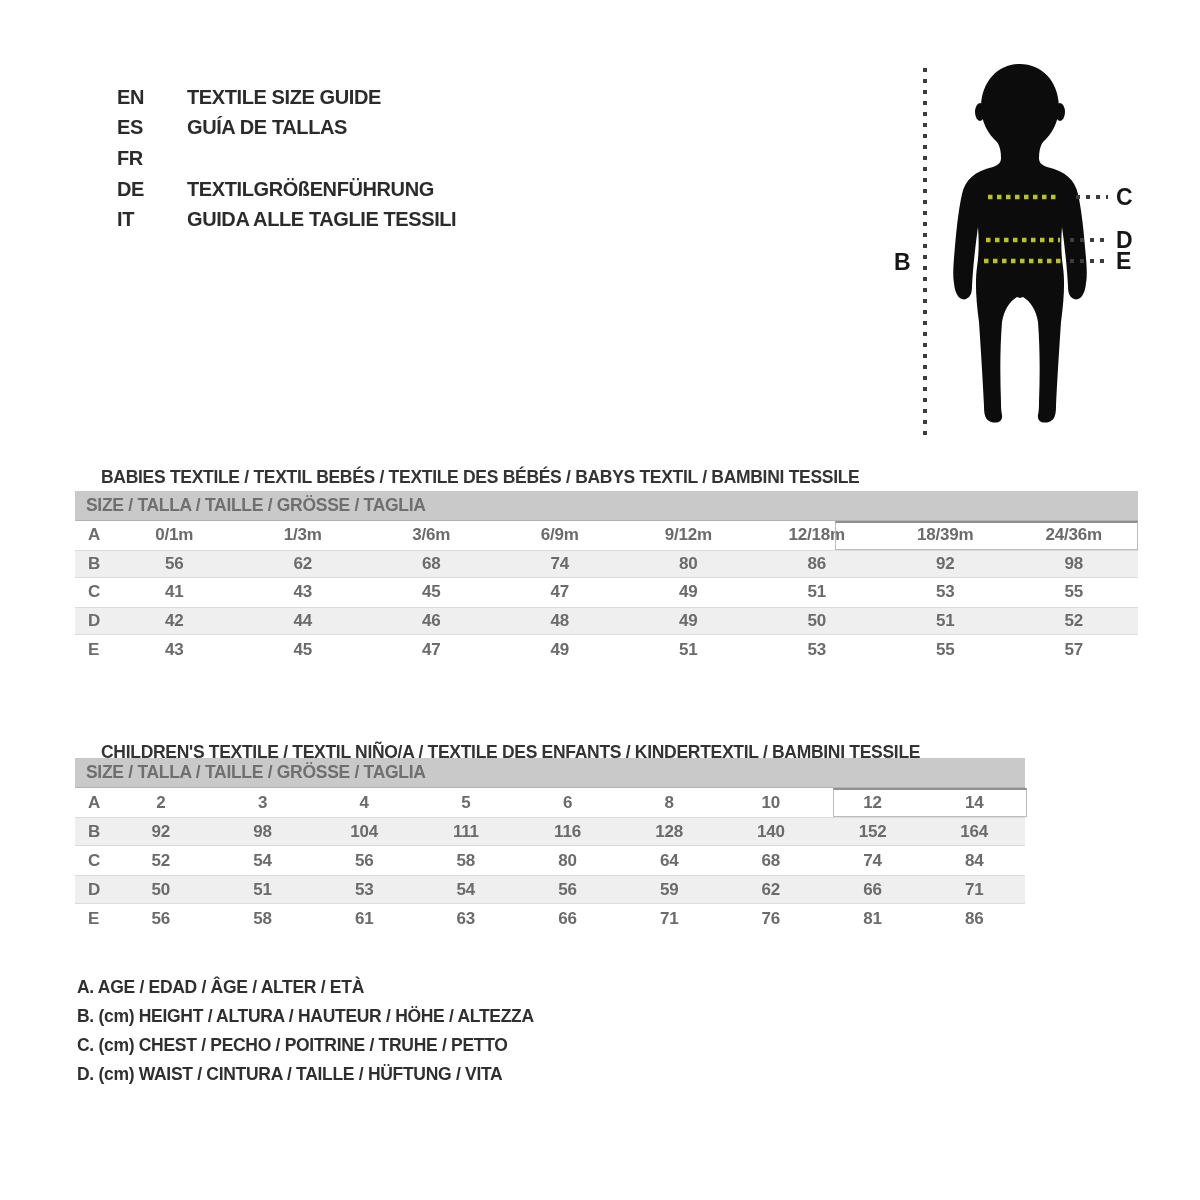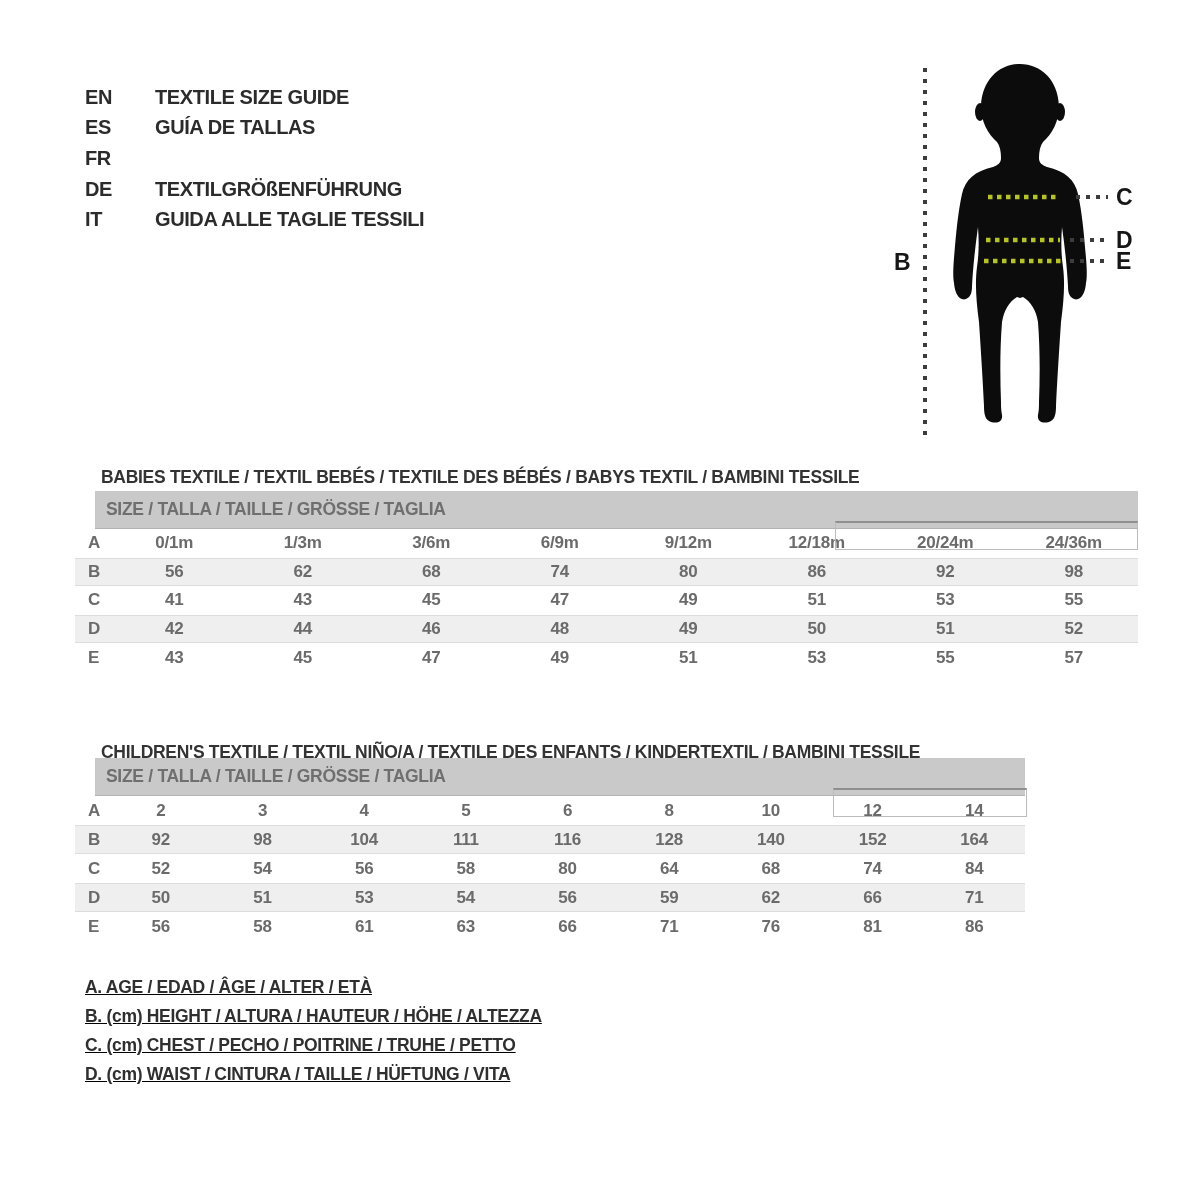--- a/index.html
+++ b/index.html
@@ -5,50 +5,50 @@
   html,body { margin:0; padding:0; }
   body {
     width:1200px; height:1200px; background:#ffffff; position:relative;
     font-family:"Liberation Sans", sans-serif; font-weight:700;
     -webkit-font-smoothing:antialiased;
   }
 
   
   .lang-list { position:absolute; left:85px; top:82px; }
   .lang-row { display:flex; height:30.6px; align-items:center;
-              color:#2b2b2b; font-size:20px; letter-spacing:-0.4px; }
+              color:#2b2b2b; font-size:20px; letter-spacing:-0.4px;margin-left:32px; }
   .lang-code { width:70px; }
 
   
   .figure { position:absolute; left:880px; top:50px; width:270px; height:400px; }
   .figure text { font-family:"Liberation Sans", sans-serif; font-weight:700;
                  font-size:23px; fill:#161616; }
 
   
   .section-heading { position:absolute; margin:16px; font-size:17.5px;
                      color:#333333; letter-spacing:-0.3px; white-space:nowrap; }
 
   
   .size-table { position:absolute; font-size:17px; color:#6b6b6b;
                 letter-spacing:-0.2px; }
-  .band { height:38px; background:#c9c9c9; color:#6f6f6f; display:flex;
+  .band { height:30px; background:#c9c9c9; color:#6f6f6f; display:flex;
           align-items:center; padding-left:11px; font-size:17.5px;
           box-sizing:border-box; border-bottom:1px solid #b3b3b3;
-          letter-spacing:-0.3px;margin-left:20px; }
+          letter-spacing:-0.3px; }
   .trow { display:flex; align-items:center; height:28.6px; box-sizing:border-box; }
   .trow.stripe { background:#efefef; border-top:1px solid #dcdcdc;
                  border-bottom:1px solid #dcdcdc; }
   .tlabel { width:35px; padding-left:13px; box-sizing:border-box; }
   .tcell { flex:1; text-align:center; }
 
   .hl-box { position:absolute; box-sizing:border-box; background:transparent;
             border:1px solid #bcbcbc; border-top:2px solid #8f8f8f; }
 
   
-  .legend { position:absolute; left:85px; top:977px;text-decoration:underline; }
+  .legend { position:absolute; left:77px; top:977px; }
   .legend-line { height:29px; font-size:17.5px; color:#2f2f2f;
                  letter-spacing:-0.3px; white-space:nowrap; }
 </style>
 </head>
 <body>
 
 <div>
 
   <section class="lang-list">
     <div class="lang-row">
@@ -121,21 +121,21 @@
     <div class="band">SIZE / TALLA / TAILLE / GRÖSSE / TAGLIA</div>
 
     <div class="trow">
       <span class="tlabel">A</span>
       <span class="tcell">0/1m</span>
       <span class="tcell">1/3m</span>
       <span class="tcell">3/6m</span>
       <span class="tcell">6/9m</span>
       <span class="tcell">9/12m</span>
       <span class="tcell">12/18m</span>
-      <span class="tcell">20/24m</span>
+      <span class="tcell">18/39m</span>
       <span class="tcell">24/36m</span>
     </div>
     <div class="trow stripe">
       <span class="tlabel">B</span>
       <span class="tcell">56</span>
       <span class="tcell">62</span>
       <span class="tcell">68</span>
       <span class="tcell">74</span>
       <span class="tcell">80</span>
       <span class="tcell">86</span>

